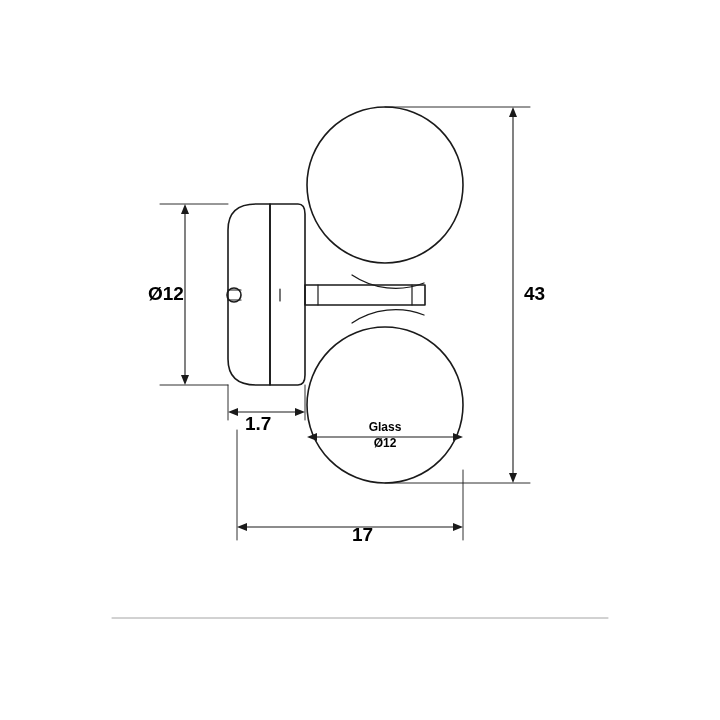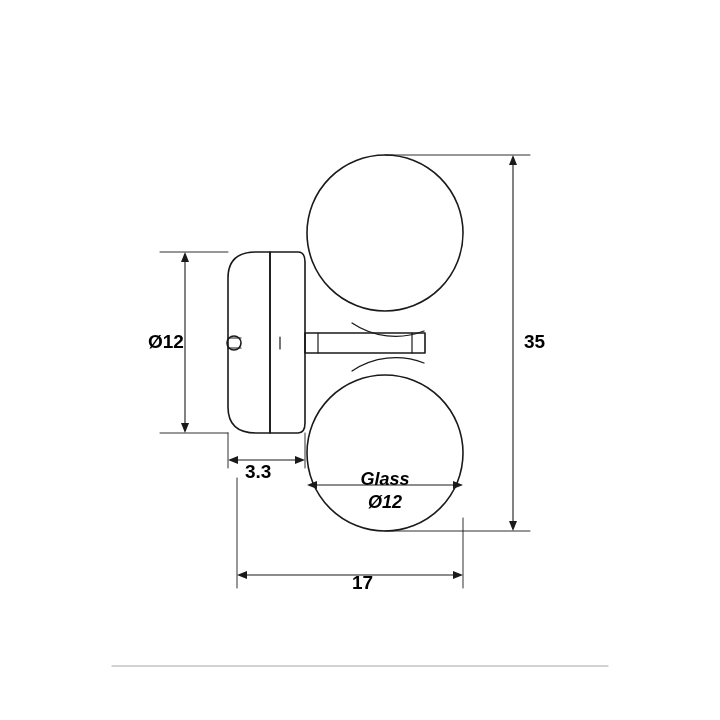--- a/index.html
+++ b/index.html
@@ -11,47 +11,45 @@
     width: 720px;
     height: 720px;
     font-family: "Liberation Sans", sans-serif;
     color: #111111;
     position: relative;
     overflow: hidden;
   }
   .sheet {
     position: absolute;
     inset: 0;
-    margin-top: 48px;
   }
   svg.drawing {
     position: absolute;
     left: 0;
     top: 0;
     width: 720px;
     height: 720px;
   }
   .dim-label {
     position: absolute;
     font-family: "Liberation Sans", sans-serif;
     font-weight: bold;
     font-size: 19px;
     color: #000000;
     white-space: nowrap;
   }
   .glass-label {
     position: absolute;
     font-family: "Liberation Sans", sans-serif;
     font-weight: bold;
-    font-size: 18px;
+    font-size: 12px;
     color: #000000;
     text-align: center;
     line-height: 1.3;
     white-space: nowrap;
-    font-style: italic;
   }
   .footer {
     position: absolute;
     left: 0;
     right: 0;
     bottom: 0;
     height: 150px;
   }
 </style>
 </head>
@@ -108,23 +106,23 @@
       <path d="M 243 527 L 457 527" stroke-width="1.1"></path>
       <path d="M 237 527 L 247 523 L 247 531 Z" fill="#1a1a1a" stroke="none"></path>
       <path d="M 463 527 L 453 523 L 453 531 Z" fill="#1a1a1a" stroke="none"></path>
 
       <path d="M 112 618 L 608 618" stroke-width="0.9" stroke="#9a9a9a"></path>
     </g>
   </svg>
 
   <div class="dim-label" style="left:148px; top:283px;">Ø12</div>
 
-  <div class="dim-label" style="left:245px; top:413px;">3.3</div>
+  <div class="dim-label" style="left:245px; top:413px;">1.7</div>
 
-  <div class="dim-label" style="left:524px; top:283px;">35</div>
+  <div class="dim-label" style="left:524px; top:283px;">43</div>
 
   <div class="dim-label" style="left:352px; top:524px;">17</div>
 
   <div class="glass-label" style="left:335px; top:420px; width:100px;">
     <span>Glass</span><br>
     <span>Ø12</span>
   </div>
 
   <div class="footer">
 

